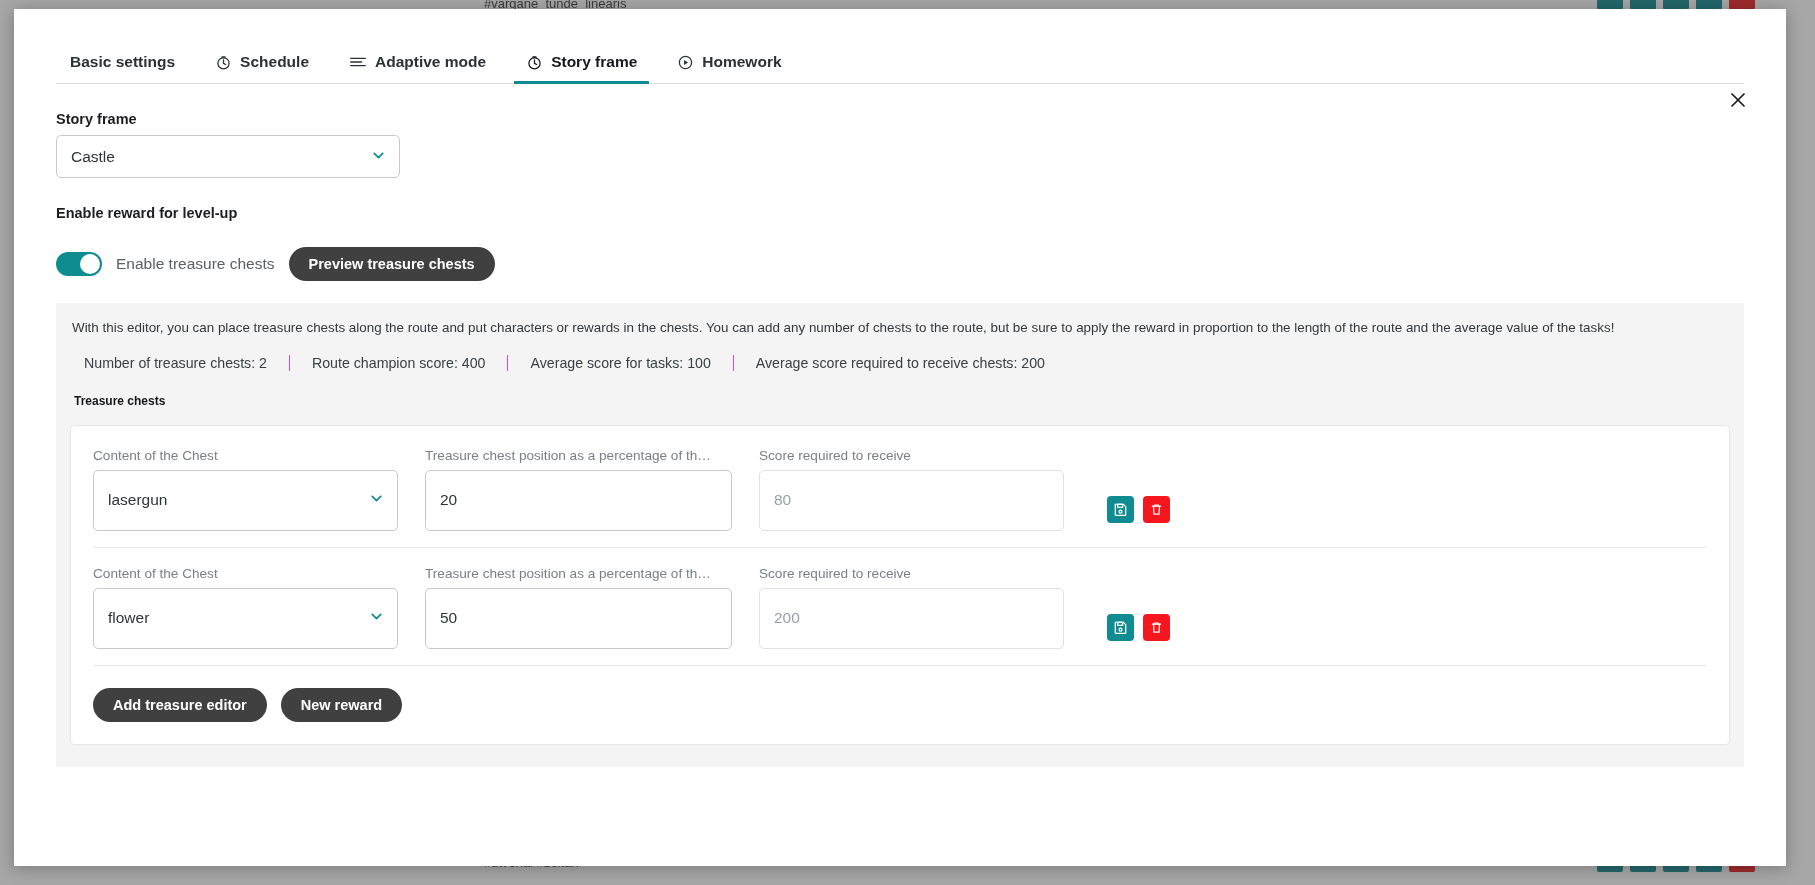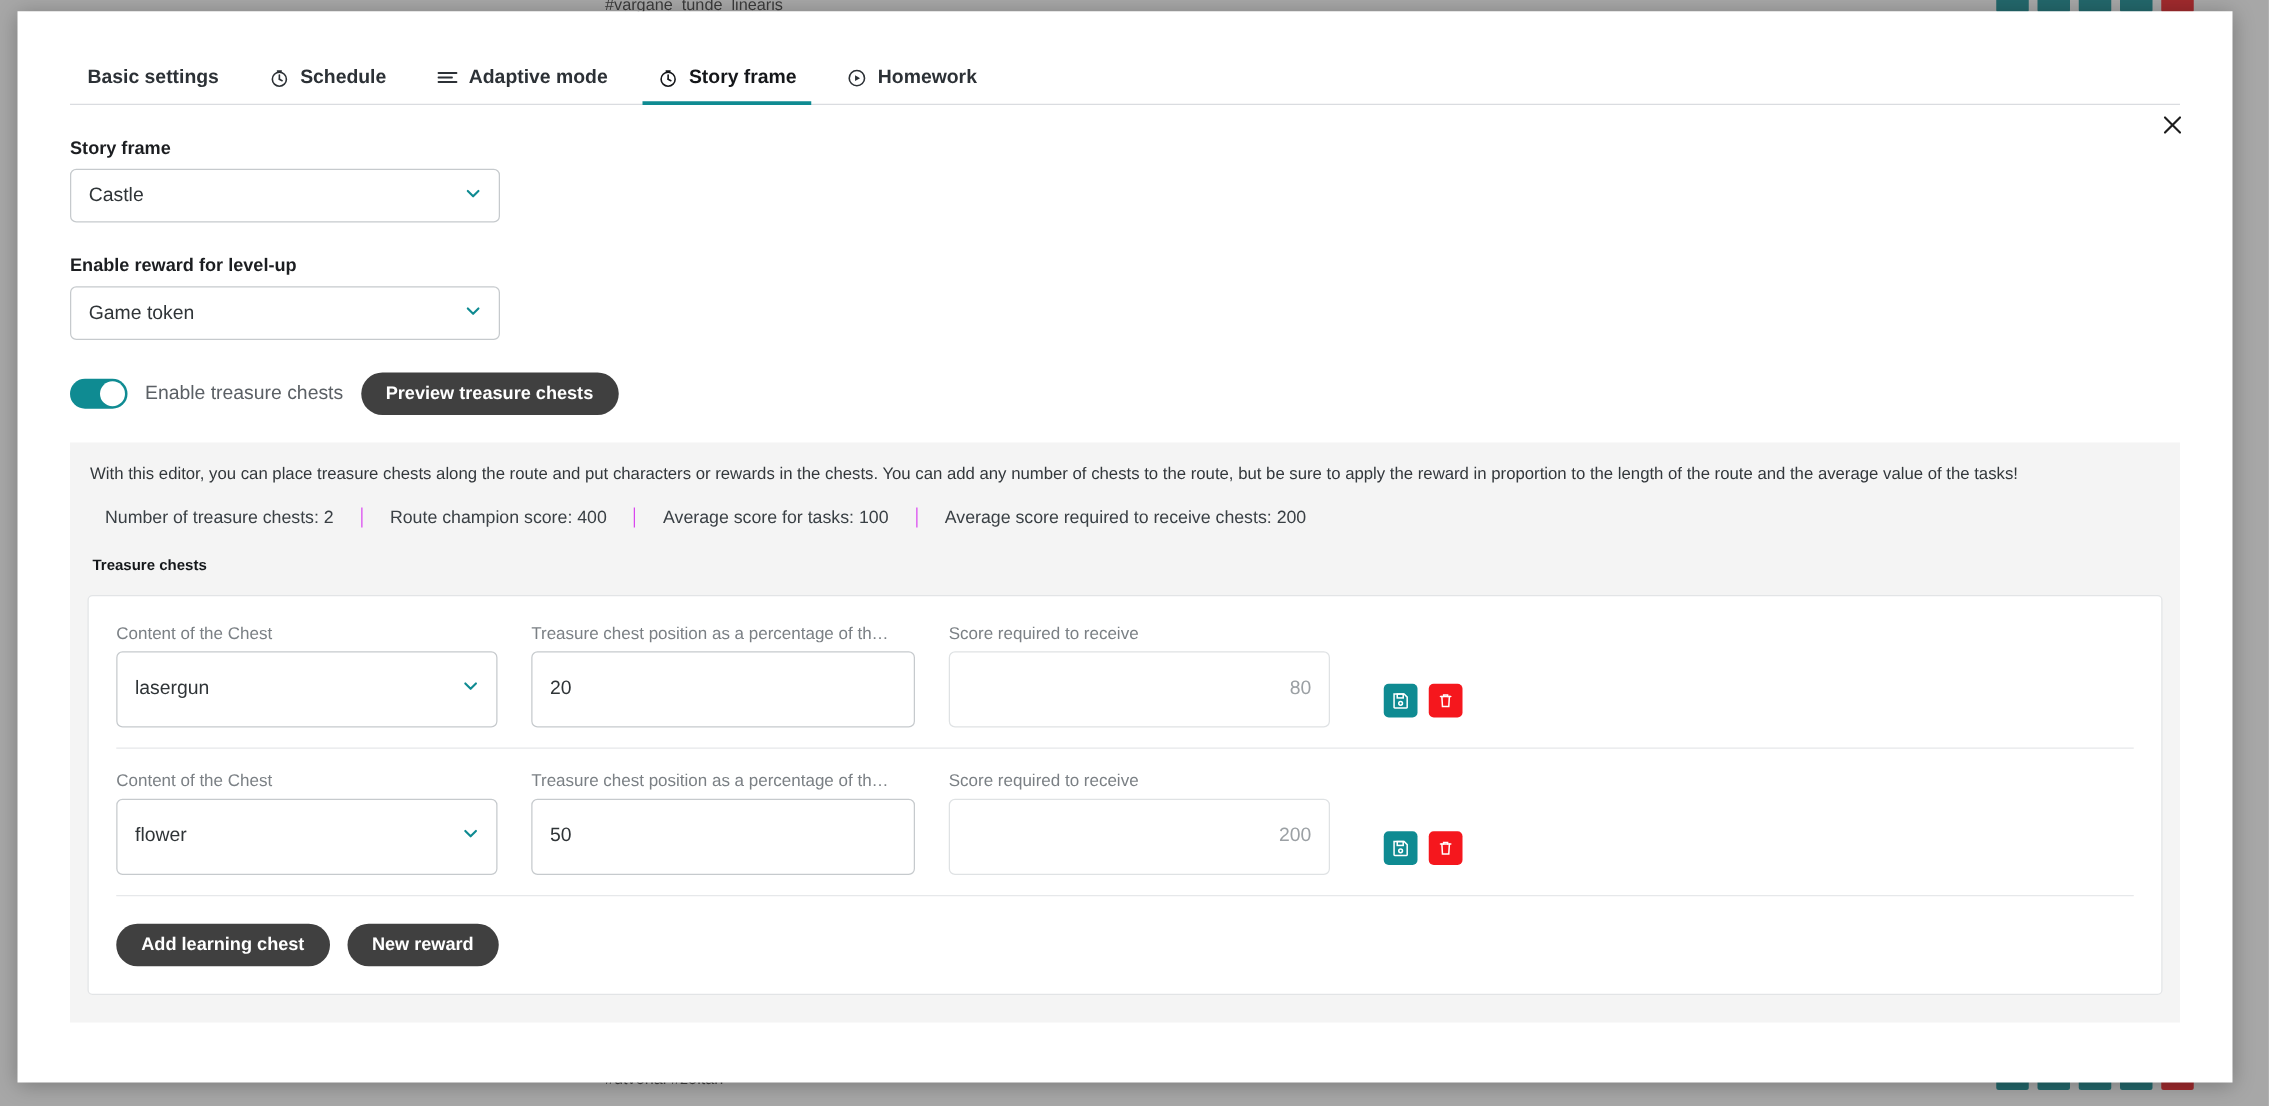--- a/index.html
+++ b/index.html
@@ -230,21 +230,21 @@
     height: 61px;
     border: 1px solid #c6cacd;
     border-radius: 5px;
     background: #fff;
     display: flex; align-items: center;
     padding: 0 14px;
     font-size: 15.5px;
     color: #2f3437;
     position: relative;
   }
-  .input-box.readonly { color: #9ba0a4; border-color: #dfe2e4; justify-content: flex-end; }
+  .input-box.readonly { color: #9ba0a4; border-color: #dfe2e4; }
   .input-box .caret {
     position: absolute; right: 12px; top: 50%;
     transform: translateY(-50%);
     color: #0f8b92;
   }
   .icon-btn {
     width: 27px; height: 27px;
     border-radius: 4px;
     background: #0f8b92;
     border: none;
@@ -351,28 +351,20 @@
     <div class="select-box">
       <span>Castle</span>
       <span class="caret">
         <svg width="17" height="17" viewBox="0 0 20 20" fill="none" stroke="currentColor" stroke-width="2" stroke-linecap="round" stroke-linejoin="round">
           <polyline points="5,8 10,13 15,8"></polyline>
         </svg>
       </span>
     </div>
 
     <div class="field-label">Enable reward for level-up</div>
-    <div class="select-box">
-      <span>Game token</span>
-      <span class="caret">
-        <svg width="17" height="17" viewBox="0 0 20 20" fill="none" stroke="currentColor" stroke-width="2" stroke-linecap="round" stroke-linejoin="round">
-          <polyline points="5,8 10,13 15,8"></polyline>
-        </svg>
-      </span>
-    </div>
 
     <div class="toggle-row">
       <div class="toggle">
         <div class="knob"></div>
       </div>
       <span class="toggle-label">Enable treasure chests</span>
       <button class="btn">Preview treasure chests</button>
     </div>
 
     <div class="info-panel">
@@ -467,21 +459,21 @@
               <svg width="15" height="15" viewBox="0 0 16 16" fill="none" stroke="#ffffff" stroke-width="1.3" stroke-linecap="round">
                 <path d="M3.6 4.4 h8.8"></path>
                 <path d="M6.3 4.4 V3.2 h3.4 v1.2"></path>
                 <path d="M4.8 4.4 L5.3 13 h5.4 l0.5 -8.6"></path>
               </svg>
             </button>
           </div>
         </div>
 
         <div class="chest-add-row">
-          <button class="btn">Add learning chest</button>
+          <button class="btn">Add treasure editor</button>
           <button class="btn">New reward</button>
         </div>
 
       </div>
     </div>
 
   </div>
 </div>
 
 </body></html>

